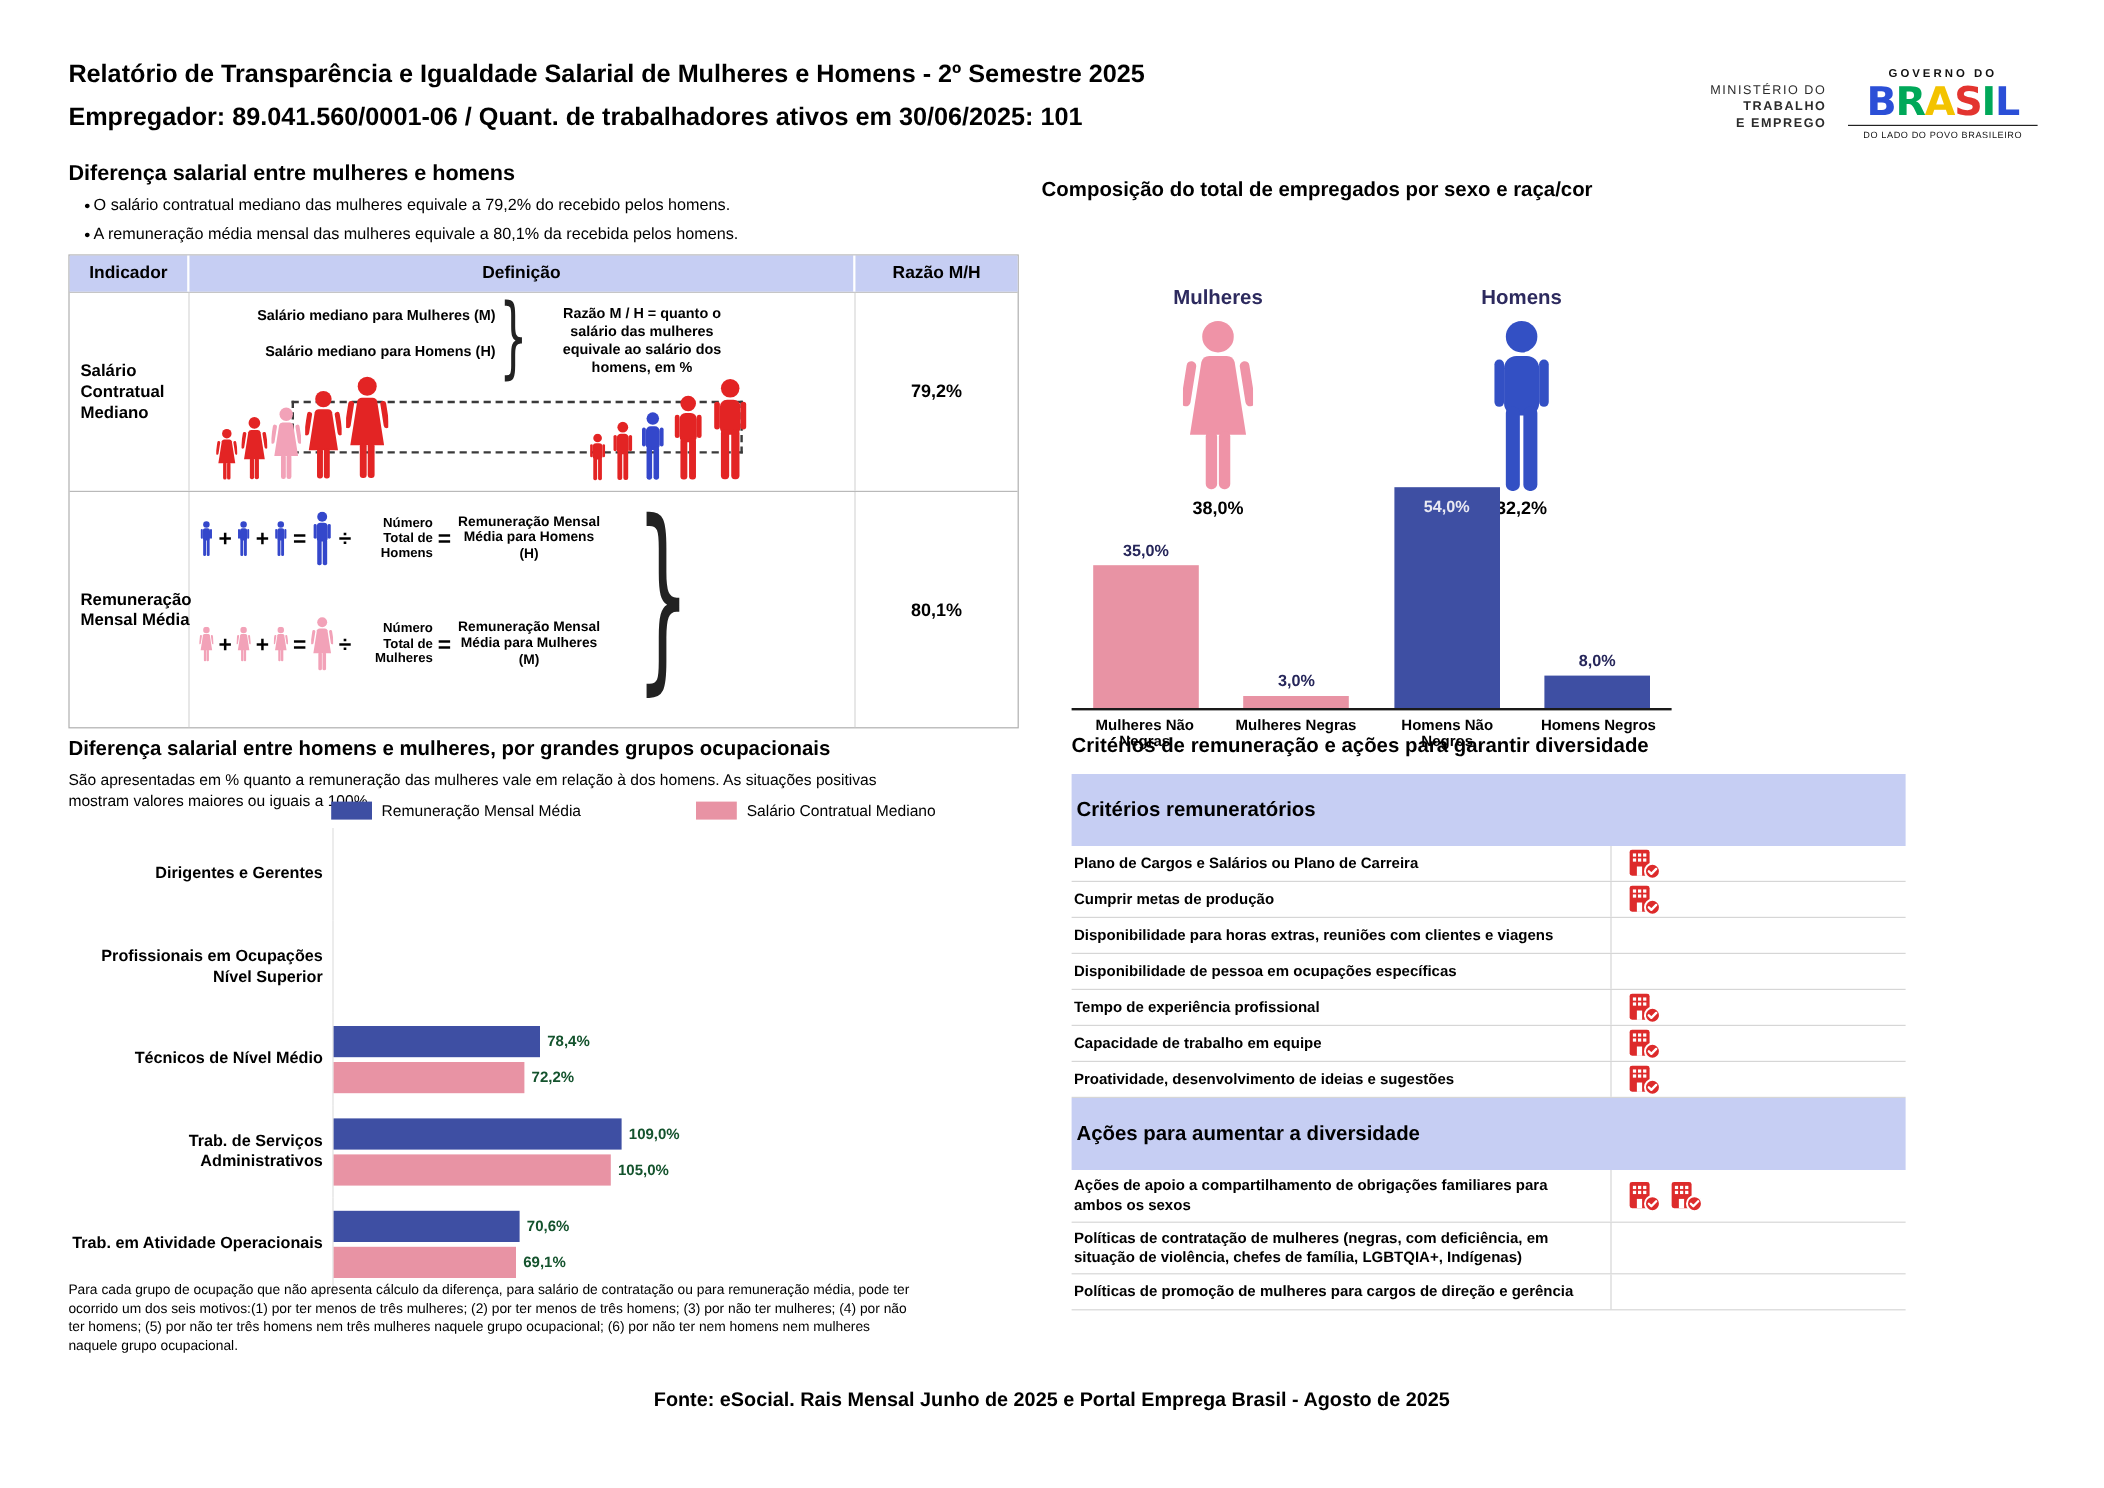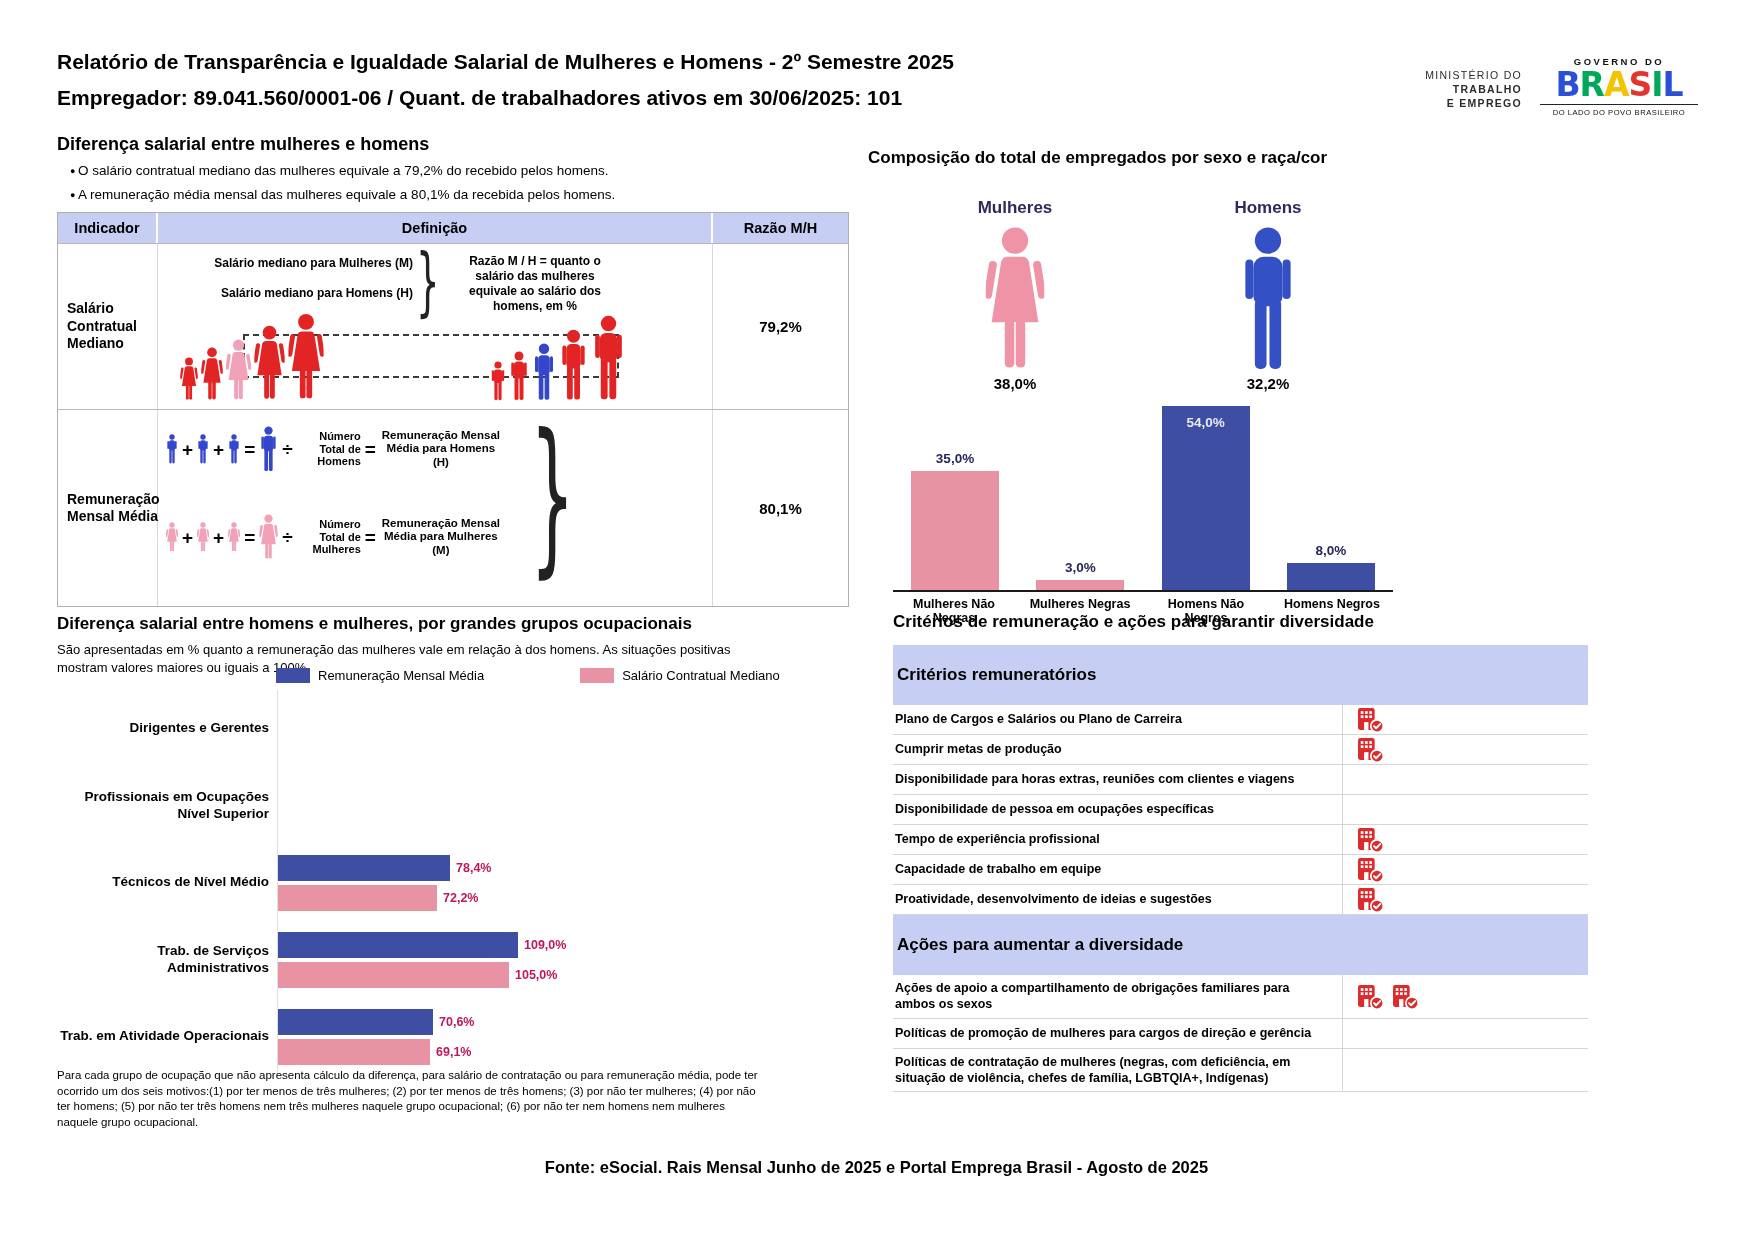--- a/index.html
+++ b/index.html
@@ -74,27 +74,27 @@
   .leg-item{display:flex;align-items:center;}
   .leg-item + .leg-item{margin-left:96px;}
   .swatch{width:34px;height:15px;margin-right:8px;display:inline-block;}
   .c-blue{background:#3e4fa3;} .c-pink{background:#e893a4;}
   #occ-chart{left:57px;top:690px;width:720px;}
   .occ-row{display:flex;align-items:center;height:77px;}
   .occ-cat{width:212px;text-align:right;font-weight:bold;font-size:13.5px;padding-right:8px;line-height:1.2;}
   .occ-barbox{flex:1;align-self:stretch;display:flex;flex-direction:column;gap:4px;justify-content:center;border-left:1px solid #e0e0e0;}
   .occ-line{display:flex;align-items:center;height:26px;}
   .occ-bar{height:26px;}
-  .occ-val{margin-left:6px;font-size:12.5px;font-weight:bold;color:#be185d;}
+  .occ-val{margin-left:6px;font-size:12.5px;font-weight:bold;color:#14532d;}
   #occ-note{left:57px;top:1068px;width:708px;font-size:11.5px;line-height:1.35;}
 
   
   #comp-people{left:893px;top:198px;width:500px;display:flex;gap:9px;}
   .person-block{width:244px;display:flex;flex-direction:column;align-items:center;}
-  .person-label{font-size:17px;font-weight:bold;color:#2d2a5e;}
+  .person-label{font-size:17px;font-weight:bold;color:#2d2a5e;margin-top:40px;}
   .person-pct{font-size:15px;font-weight:bold;margin-top:3px;}
   .person-fig{margin-top:8px;}
   .fw{fill:#ef93a7;} .fm{fill:#3350c4;}
   #comp-chart{left:893px;top:400px;width:500px;}
   .comp-plot{height:190px;display:flex;align-items:flex-end;justify-content:space-between;border-bottom:2px solid #1a1a1a;padding:0 12px;}
   .comp-slot{width:100px;display:flex;flex-direction:column;align-items:center;justify-content:flex-end;}
   .comp-val-above{font-size:13.5px;font-weight:bold;color:#26265a;margin-bottom:5px;}
   .comp-bar{width:88px;position:relative;}
   .comp-val-inside{position:absolute;top:9px;width:100%;text-align:center;color:#e9e9f2;font-weight:bold;font-size:13.5px;}
   .comp-cats{display:flex;justify-content:space-between;padding:5px 0 0;}
@@ -456,23 +456,23 @@
         <div class="crit-icons">
           <svg class="bicon" viewBox="0 0 26 26">
             <use href="#bcheck"></use>
           </svg>
           <svg class="bicon" viewBox="0 0 26 26">
             <use href="#bcheck"></use>
           </svg>
         </div>
       </div>
       <div class="crit-row">
+        <div class="crit-label">Políticas de contratação de mulheres (negras, com deficiência, em situação de violência, chefes de família, LGBTQIA+, Indígenas)</div>
+        <div class="crit-icons"></div>
+      </div>
+      <div class="crit-row">
         <div class="crit-label">Políticas de promoção de mulheres para cargos de direção e gerência</div>
         <div class="crit-icons"></div>
       </div>
-      <div class="crit-row">
-        <div class="crit-label">Políticas de contratação de mulheres (negras, com deficiência, em situação de violência, chefes de família, LGBTQIA+, Indígenas)</div>
-        <div class="crit-icons"></div>
-      </div>
     </div>
 </div>
 
 <div class="abs" id="footer">Fonte: eSocial. Rais Mensal Junho de 2025 e Portal Emprega Brasil - Agosto de 2025</div>
 
 </body></html>

